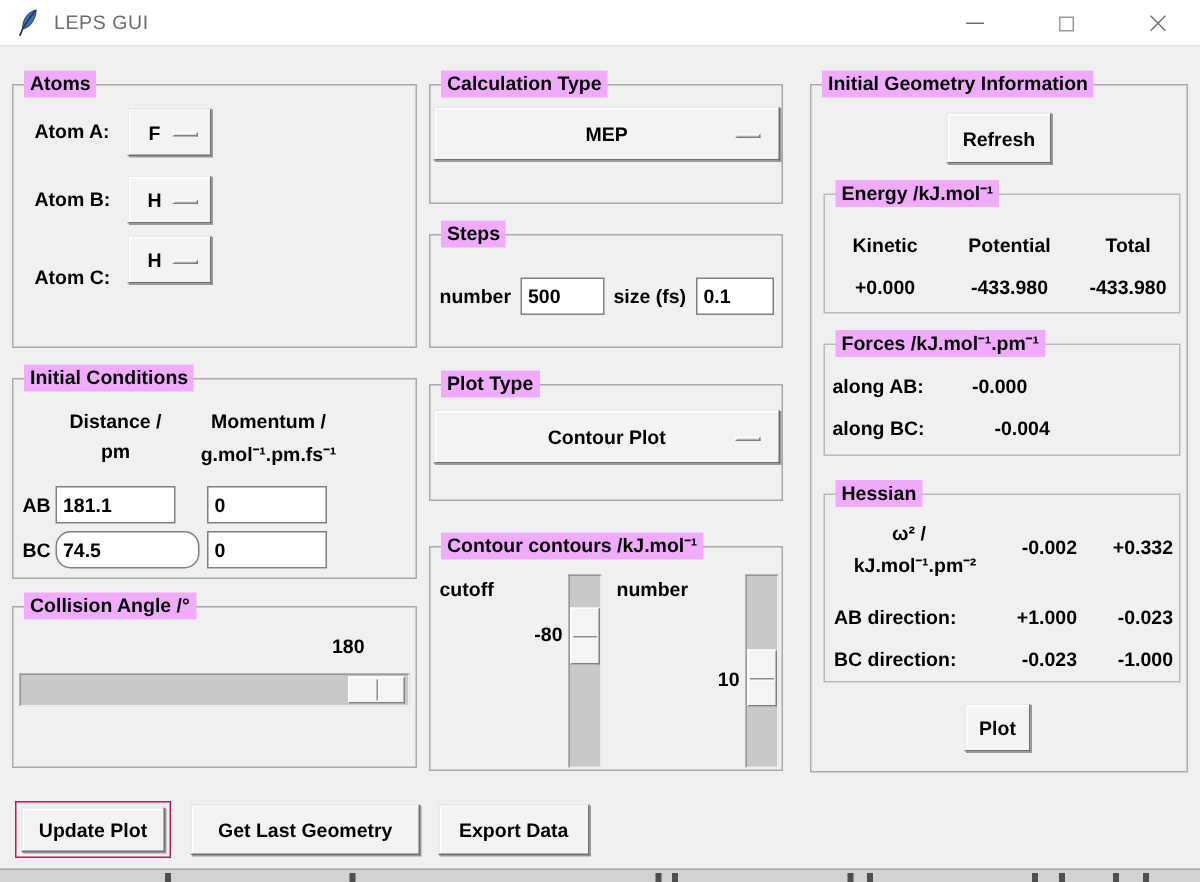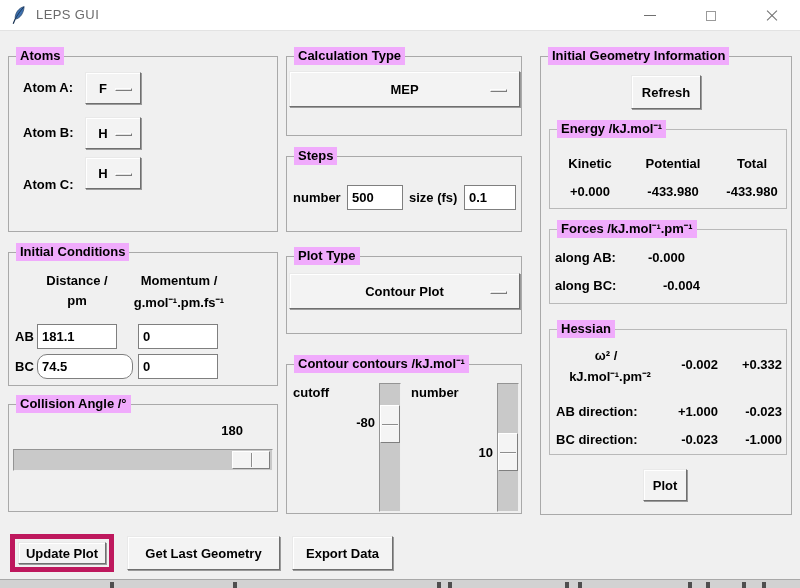--- a/index.html
+++ b/index.html
@@ -34,21 +34,21 @@
   .val { position:absolute; font-weight:700; white-space:nowrap; }
 
   
   .raised { position:absolute; display:flex; align-items:center; justify-content:center;
     background:#f3f3f3; border:1px solid; border-color:#e9e9e9 #6f6f6f #6f6f6f #e9e9e9;
     box-shadow:1px 1px 0 #9a9a9a, inset 1px 1px 0 #ffffff;
     font-weight:700; font-size:13px; cursor:pointer; white-space:nowrap; }
   .om-dash { position:absolute; width:17px; height:3px; background:#e2e2e2;
     border-top:1px solid #fdfdfd; border-left:1px solid #fdfdfd;
     border-bottom:1px solid #7c7c7c; border-right:1px solid #7c7c7c; }
-  .default-ring { position:absolute; border:5px solid #be185d;text-align:right; }
+  .default-ring { position:absolute; border:1px solid #be185d;text-align:right; }
   .default-ring .raised { left:3px; top:3px; right:3px; bottom:3px; }
 
   
   .entry { position:absolute; background:#fff; border:1px solid #7f7f7f;
     font:700 13px "Liberation Sans", sans-serif; padding:0 4px; color:#000; }
 
   
   .trough { position:absolute; background:#c9c9c9; border:1px solid #949494;
     border-bottom-color:#efefef; border-right-color:#efefef; }
   .handle { position:absolute; background:#f4f4f4; border:1px solid #7f7f7f;

